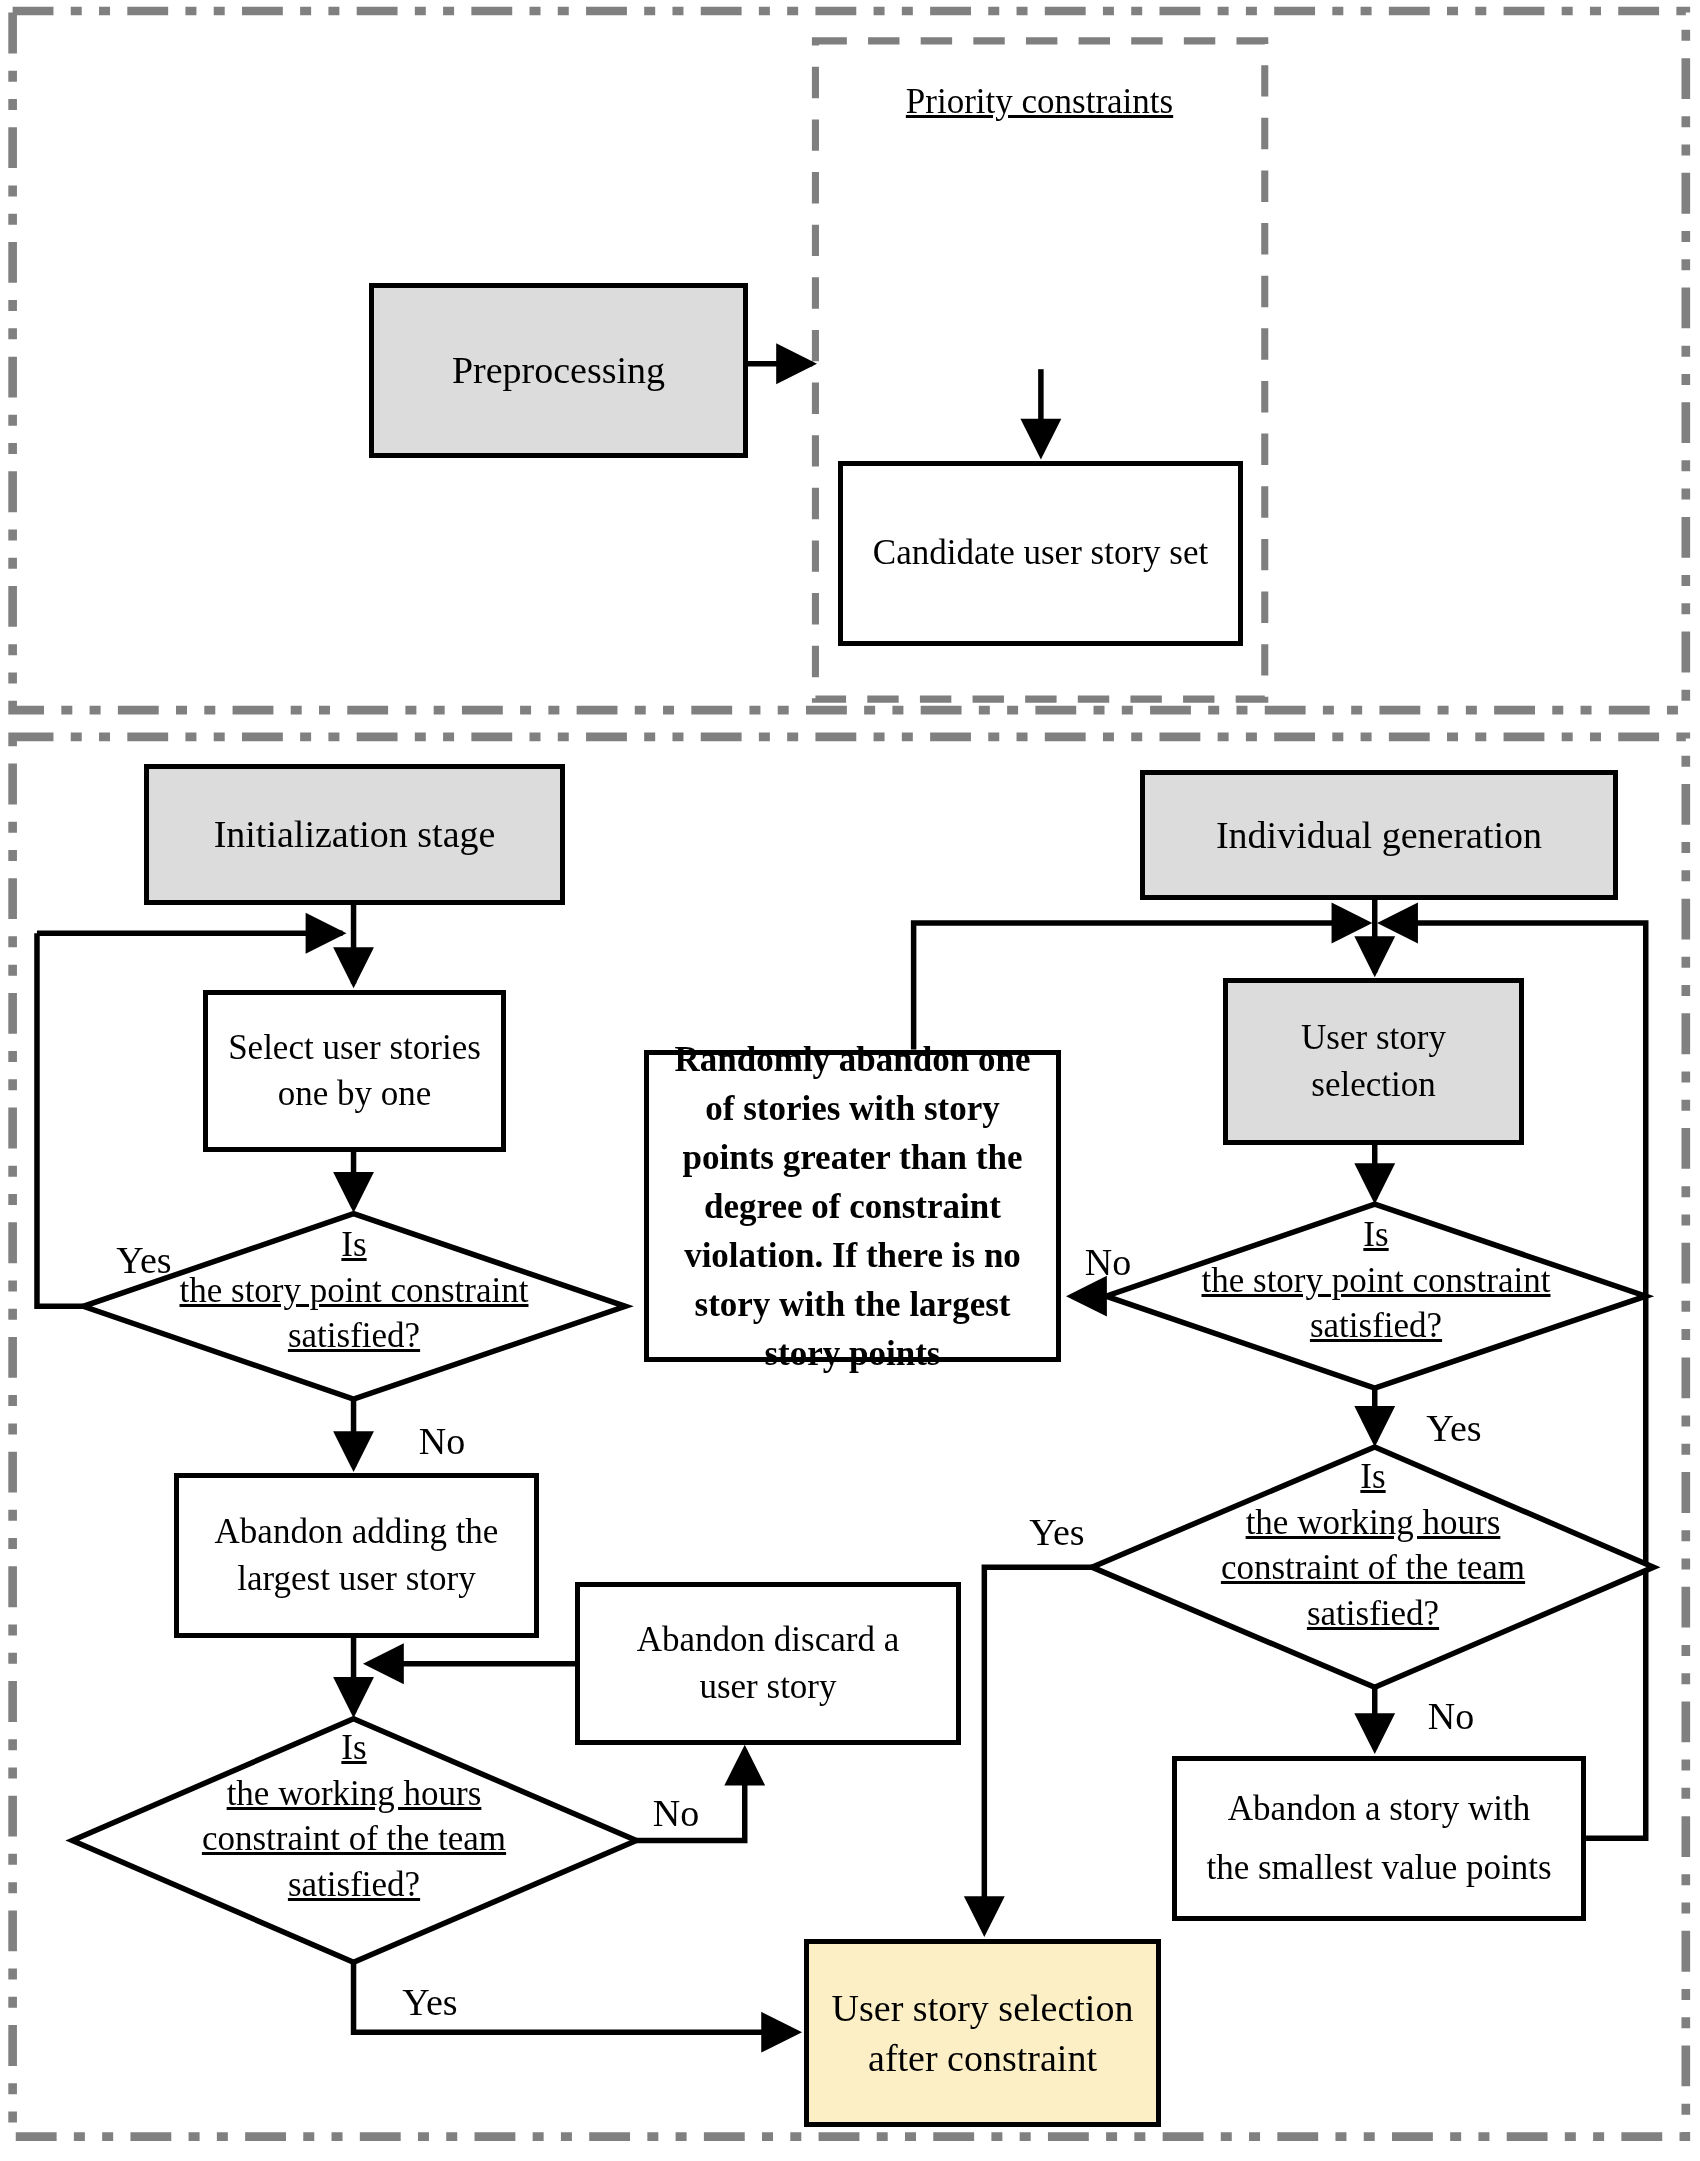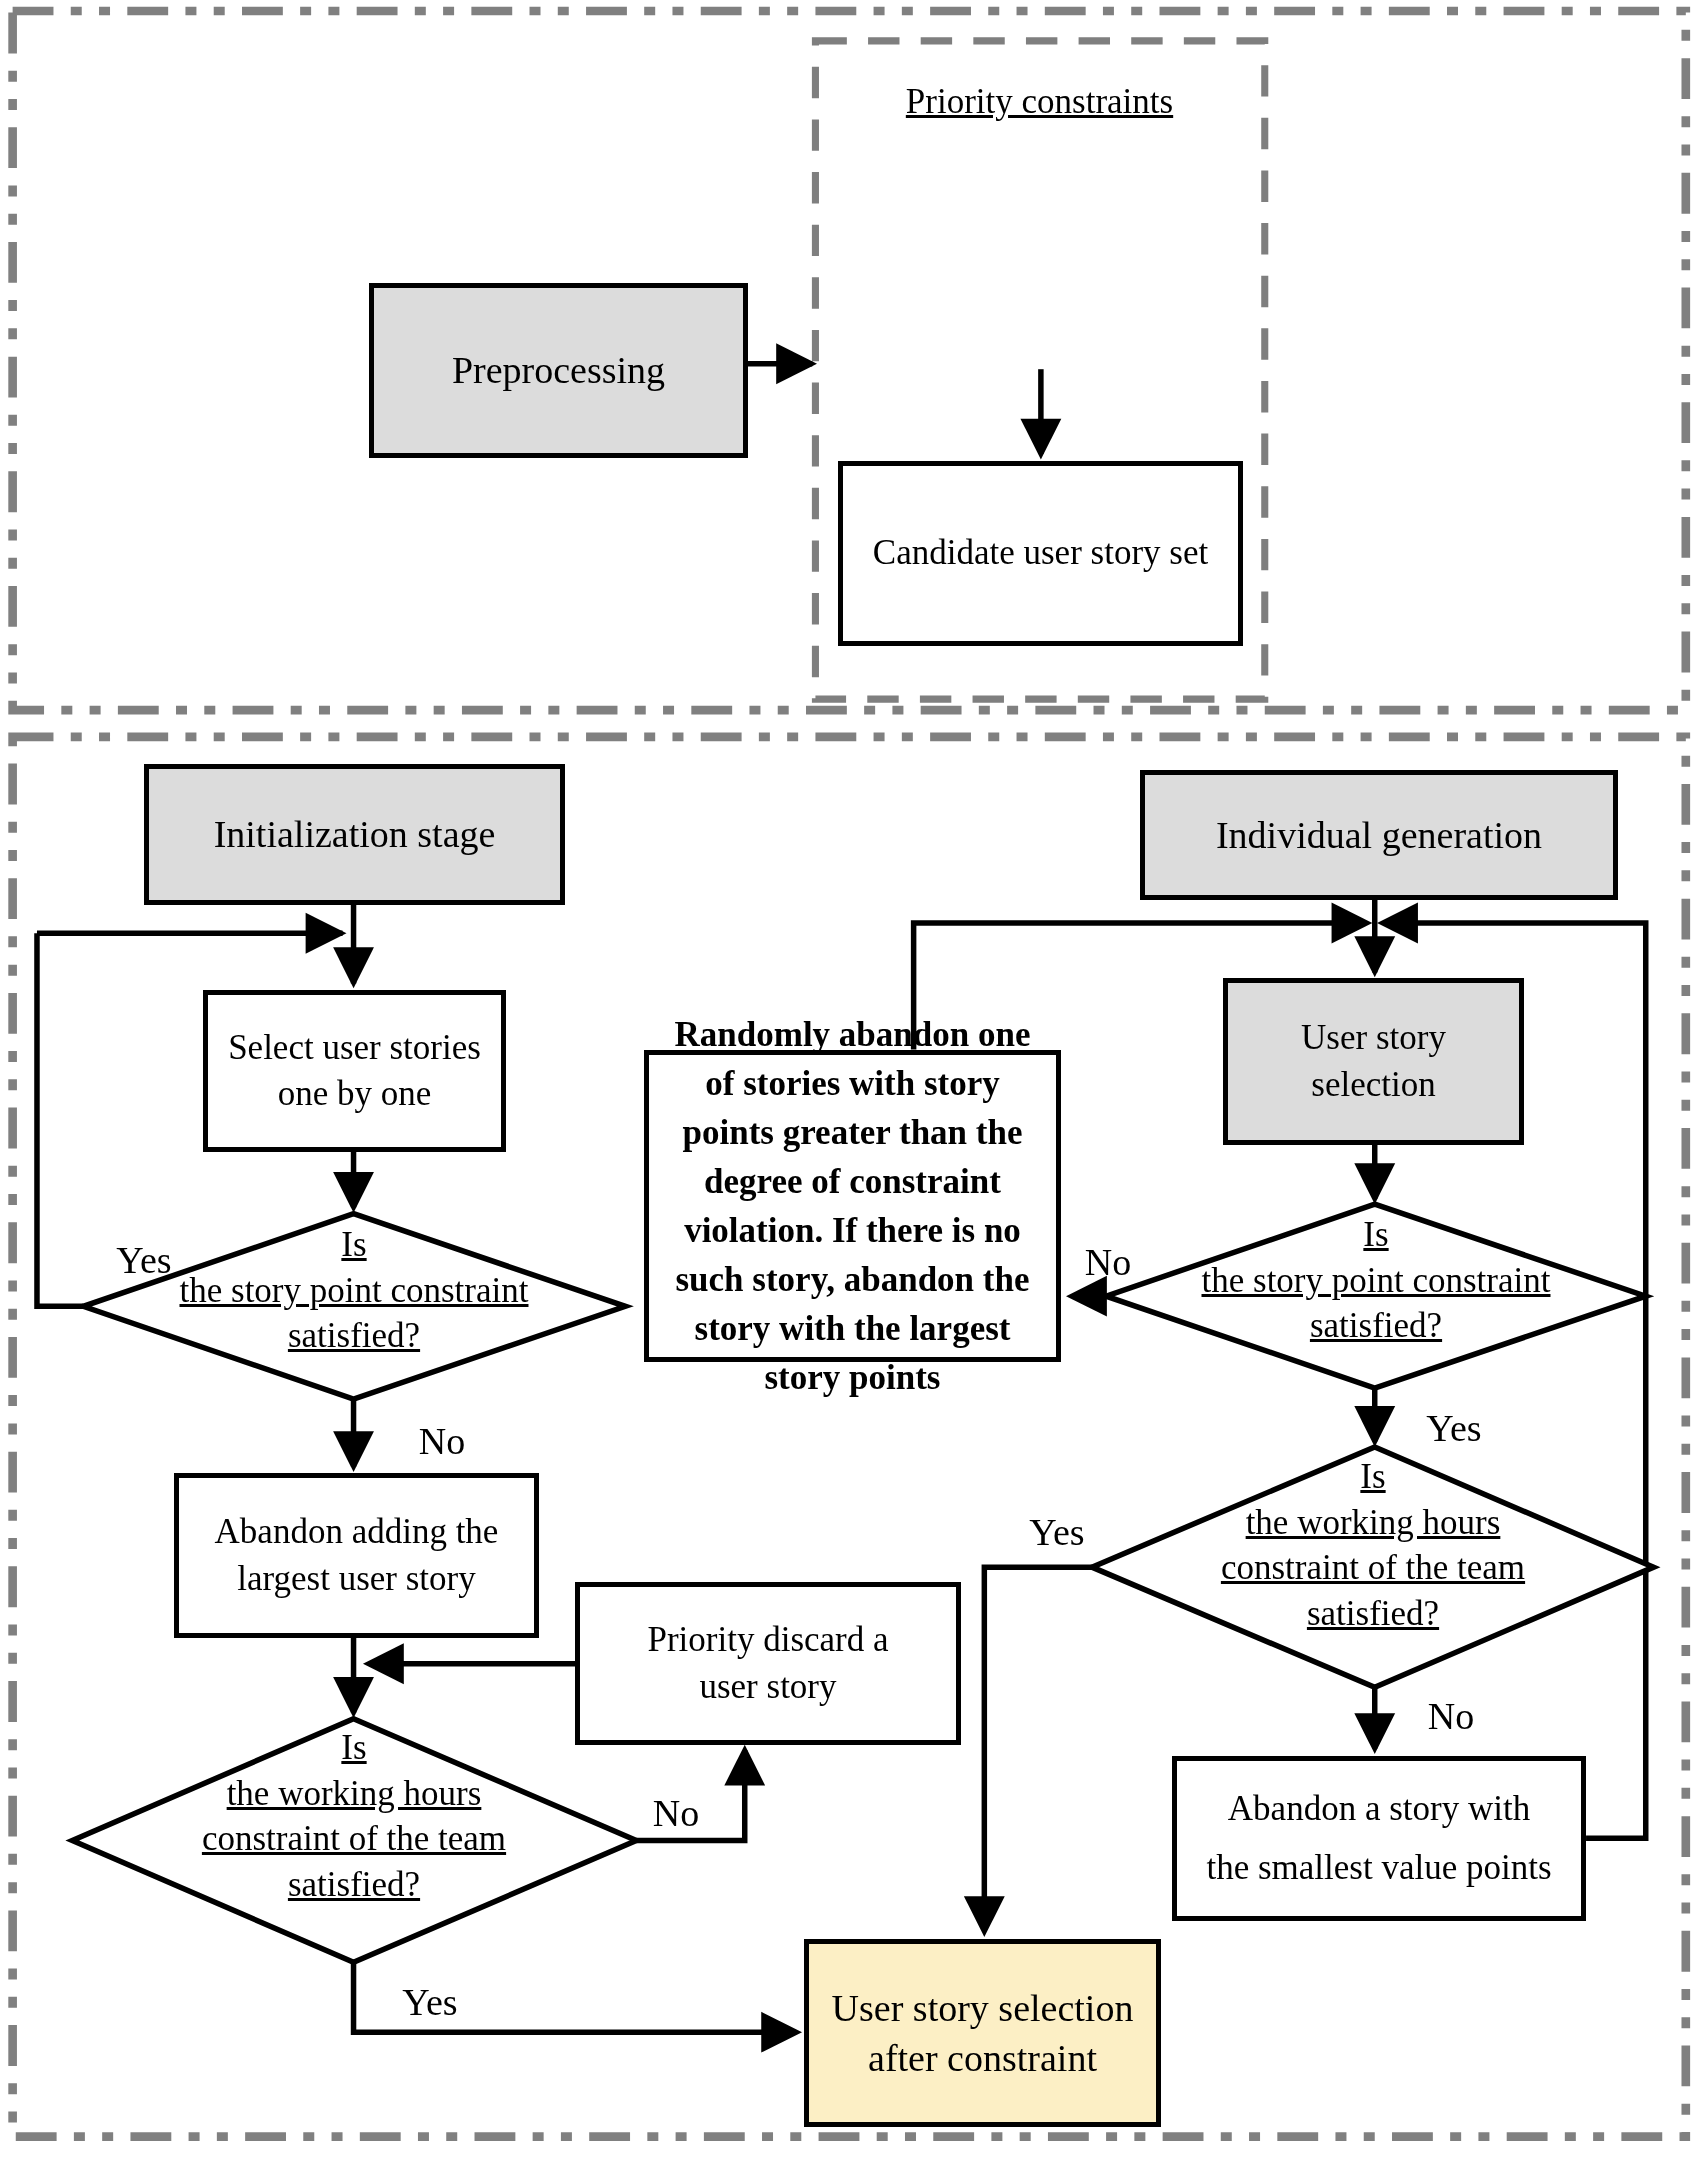--- a/index.html
+++ b/index.html
@@ -114,32 +114,31 @@
     <div>User story</div>
     <div>selection</div>
   </div>
 
   <div class="node" style="left:644px;top:1050px;width:417px;height:312px;line-height:1.4;font-weight:bold;">
     <div>Randomly abandon one</div>
     <div>of stories with story</div>
     <div>points greater than the</div>
     <div>degree of constraint</div>
     <div>violation. If there is no</div>
-    <div>such story, abandon the</div>
     <div>story with the largest</div>
     <div>story points</div>
   </div>
 
   <div class="node" style="left:174px;top:1473px;width:365px;height:165px;">
     <div>Abandon adding the</div>
     <div>largest user story</div>
   </div>
 
   <div class="node" style="left:575px;top:1582px;width:386px;height:163px;">
-    <div>Priority discard a</div>
+    <div>Abandon discard a</div>
     <div>user story</div>
   </div>
 
   <div class="node" style="left:1172px;top:1756px;width:414px;height:165px;gap:12px;">
     <div>Abandon a story with</div>
     <div>the smallest value points</div>
   </div>
 
   <div class="node yellow big" style="left:804px;top:1939px;width:357px;height:188px;">
     <div>User story selection</div>

